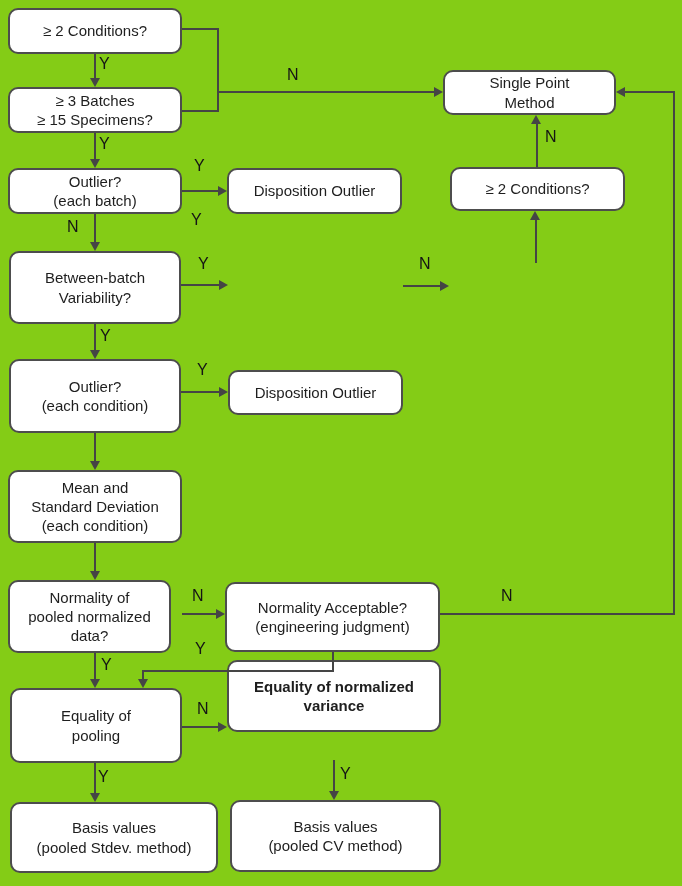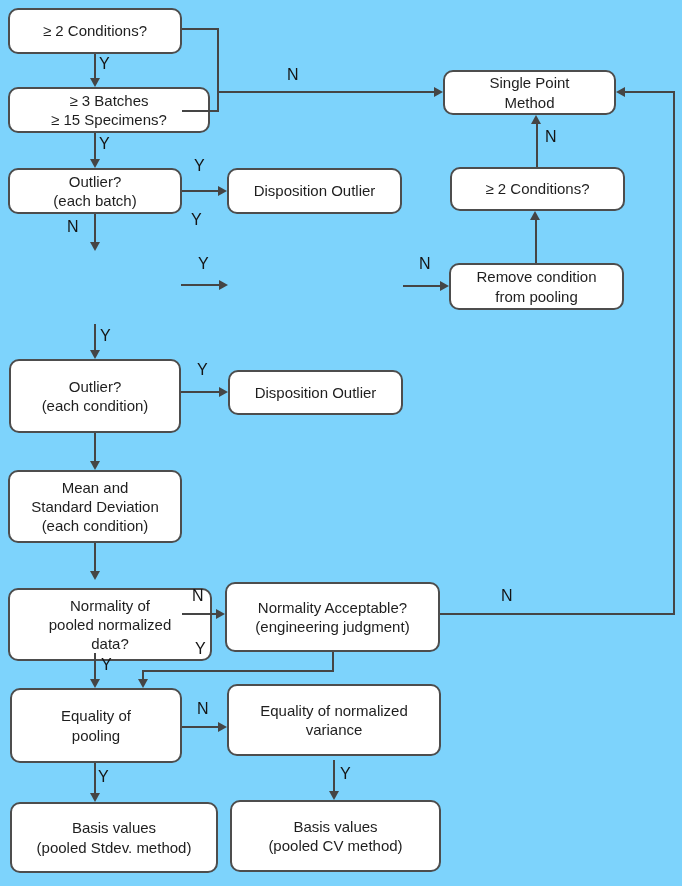--- a/index.html
+++ b/index.html
@@ -1,17 +1,17 @@
 <!DOCTYPE html>
 <html><head>
 <meta charset="utf-8">
 <style>
   html,body { margin:0; padding:0; background:#ffffff; }
   .canvas {
-    position:relative; width:682px; height:886px; background:#7dd3fc;
+    position:relative; width:682px; height:886px; background:#84cc16;
     font-family:"Liberation Sans", sans-serif; overflow:hidden;
   }
   .node {
     position:absolute; box-sizing:border-box;
     border:2px solid #4d4d4d; border-radius:10px; background:#ffffff;
     display:flex; align-items:center; justify-content:center;
     text-align:center; white-space:pre-line;
     font-size:15px; line-height:1.28; color:#1e1e1e;
     padding:2px 6px;
   }
@@ -26,44 +26,44 @@
   .arr.up    { border-left:5px solid transparent; border-right:5px solid transparent; border-bottom:9px solid #454545; }
   .arr.right { border-top:5px solid transparent; border-bottom:5px solid transparent; border-left:9px solid #454545; }
   .arr.left  { border-top:5px solid transparent; border-bottom:5px solid transparent; border-right:9px solid #454545; }
 </style>
 </head>
 <body>
 
 <div class="canvas">
 
   <div class="node" style="left:8px;   top:8px;   width:174px; height:46px;">≥  2 Conditions?</div>
-  <div class="node" style="left:8px;   top:87px;  width:202px; height:46px;">≥  3 Batches
+  <div class="node" style="left:8px;   top:87px;  width:174px; height:46px;">≥  3 Batches
 ≥ 15 Specimens?</div>
   <div class="node" style="left:8px;   top:168px; width:174px; height:46px;">Outlier?
 (each batch)</div>
   <div class="node" style="left:227px; top:168px; width:175px; height:46px;">Disposition Outlier</div>
-  <div class="node" style="left:449px; top:263px; width:175px; height:47px;">Remove condition
-from pooling</div>
+  <div class="node" style="left:9px;   top:251px; width:172px; height:73px;">Between-batch
+Variability?</div>
   <div class="node" style="left:450px; top:167px; width:175px; height:44px;">≥  2 Conditions?</div>
   <div class="node" style="left:443px; top:70px;  width:173px; height:45px;">Single Point
 Method</div>
   <div class="node" style="left:9px;   top:359px; width:172px; height:74px;">Outlier?
 (each condition)</div>
   <div class="node" style="left:228px; top:370px; width:175px; height:45px;">Disposition Outlier</div>
   <div class="node" style="left:8px;   top:470px; width:174px; height:73px;">Mean and
 Standard Deviation
 (each condition)</div>
-  <div class="node" style="left:8px;   top:580px; width:204px; height:73px;margin-top:8px;">Normality of
+  <div class="node" style="left:8px;   top:580px; width:163px; height:73px;">Normality of
 pooled normalized
 data?</div>
   <div class="node" style="left:225px; top:582px; width:215px; height:70px;">Normality Acceptable?
 (engineering judgment)</div>
   <div class="node" style="left:10px;  top:688px; width:172px; height:75px;">Equality of
 pooling</div>
-  <div class="node" style="left:227px; top:684px; width:214px; height:72px;">Equality of normalized
+  <div class="node" style="left:227px; top:660px; width:214px; height:72px;font-weight:bold;">Equality of normalized
 variance</div>
   <div class="node" style="left:10px;  top:802px; width:208px; height:71px;">Basis values
 (pooled Stdev. method)</div>
   <div class="node" style="left:230px; top:800px; width:211px; height:72px;">Basis values
 (pooled CV method)</div>
 
   <div class="vline" style="left:94px; top:54px; height:26px;"></div>
   <div class="arr down" style="left:90px; top:78px;"></div>
   <span class="edge-label" style="left:99px; top:56px;">Y</span>
 

